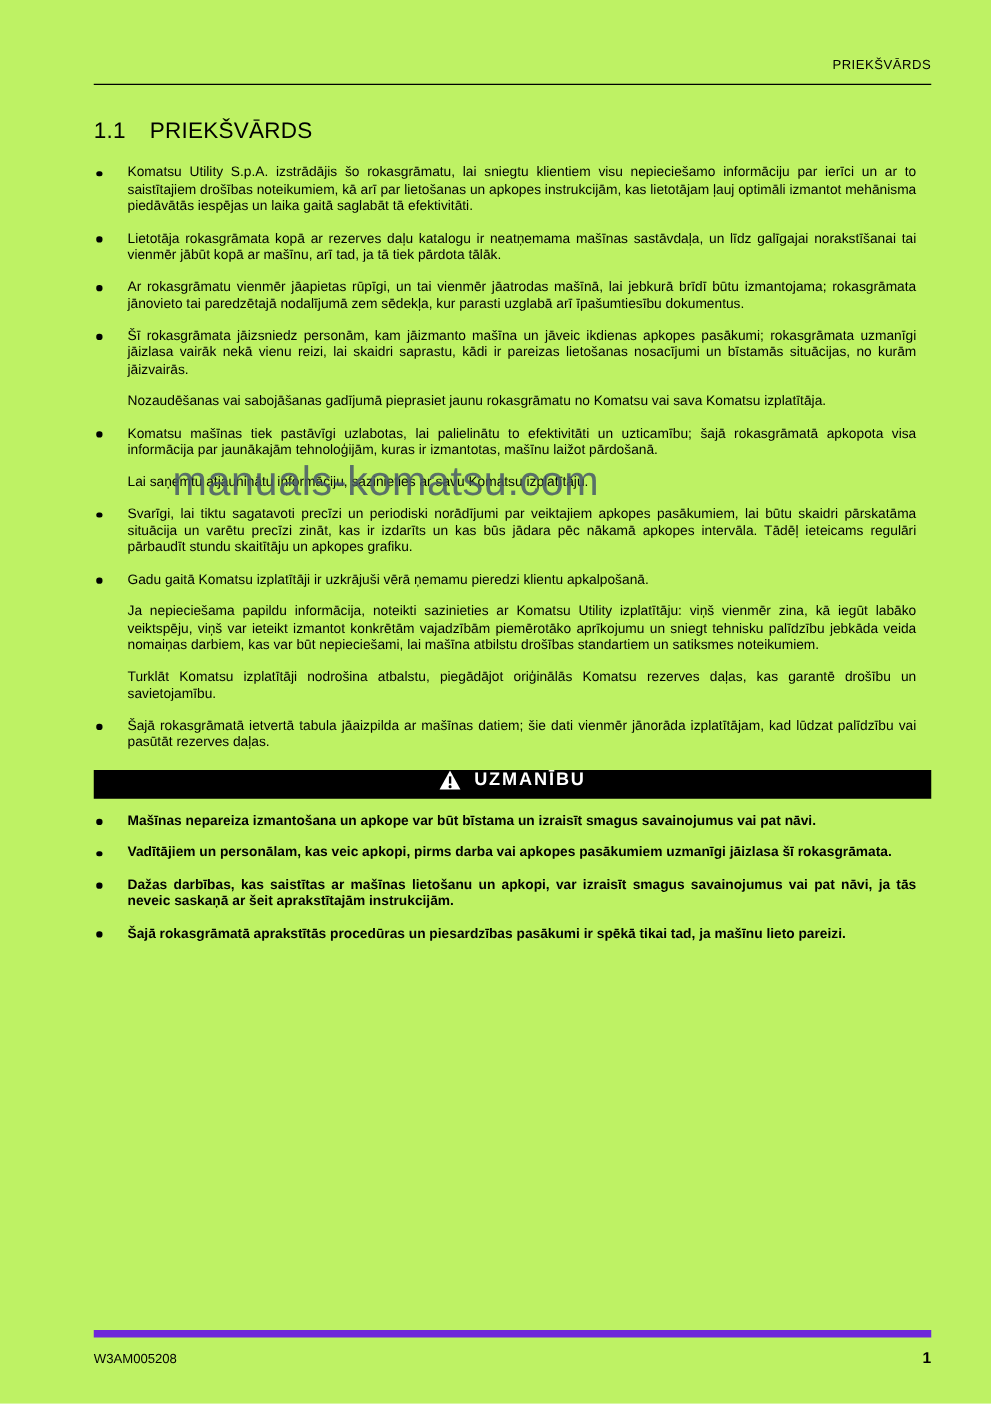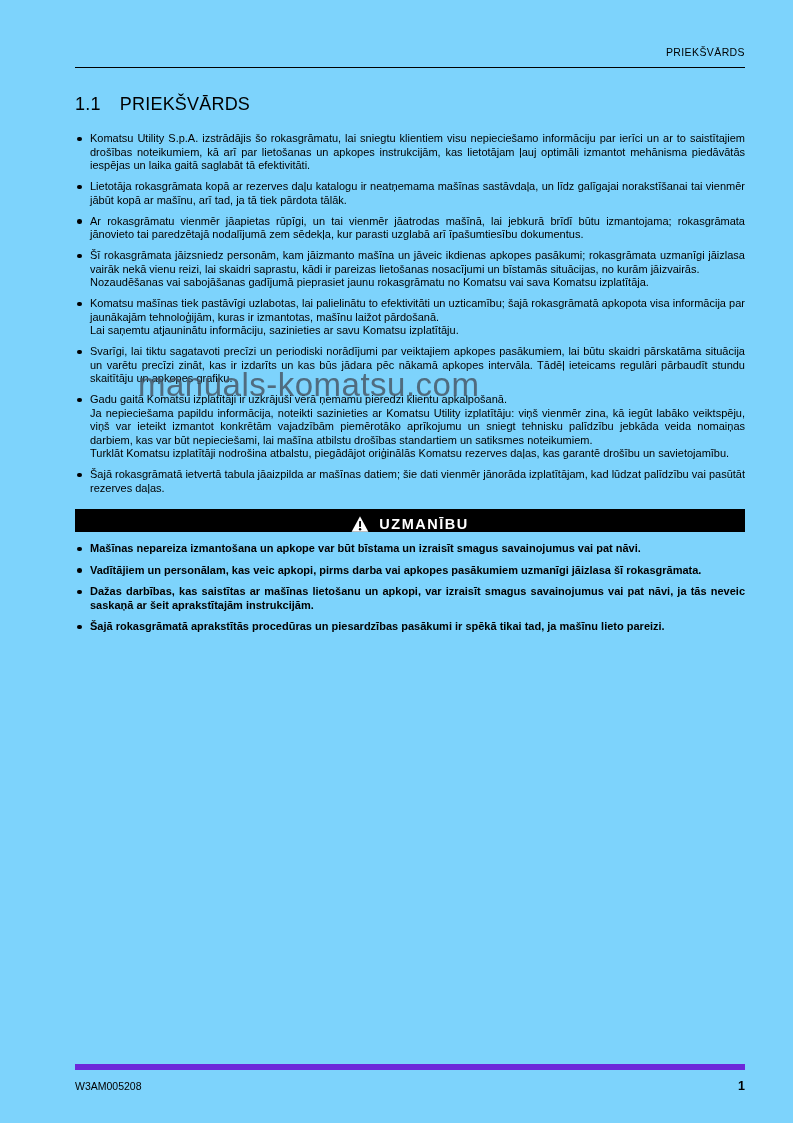--- a/index.html
+++ b/index.html
@@ -1,20 +1,20 @@
 <!DOCTYPE html>
 <html><head>
 <meta charset="utf-8">
 <style>
   * { margin:0; padding:0; box-sizing:border-box; }
   html,body { background:#ffffff; }
   .page {
     position:relative;
     width:793px; height:1123px;
-    background:#7dd3fc;
+    background:#bef264;
     font-family:"Liberation Sans", sans-serif;
     color:#000;
     overflow:hidden;
     margin:0 auto;
   }
   .content { position:absolute; left:75px; top:0; width:670px; }
   .header {
     padding-top:46px; padding-bottom:9px;
     border-bottom:1px solid #000;
     text-align:right;
@@ -29,26 +29,26 @@
     margin-bottom:7.5px;
     font-size:11px;
     line-height:13.5px;
     text-align:justify;
   }
   .dot {
     position:absolute; left:2px; top:4.5px;
     width:4.5px; height:4.5px;
     background:#000; border-radius:50%;
   }
-  .para { margin:0; }
+  .para { margin:12px; }
   .warn-bar {
     margin-top:14px;
     height:23px;
     background:#000; color:#fff;
-    display:flex; align-items:flex-end; justify-content:center;
+    display:flex; align-items:flex-start; justify-content:center;
     gap:10px;
   }
   .warn-icon { display:flex; align-items:center; }
   .warn-icon svg { display:block; }
   .warn-title { font-size:14.5px; font-weight:bold; letter-spacing:1.5px; }
   .warn-list { margin-top:10px; }
   .warn-list li { font-weight:bold; margin-bottom:8px; }
   .footer {
     position:absolute; left:75px; width:670px; top:1064px;
     border-top:6px solid #6d28d9;

